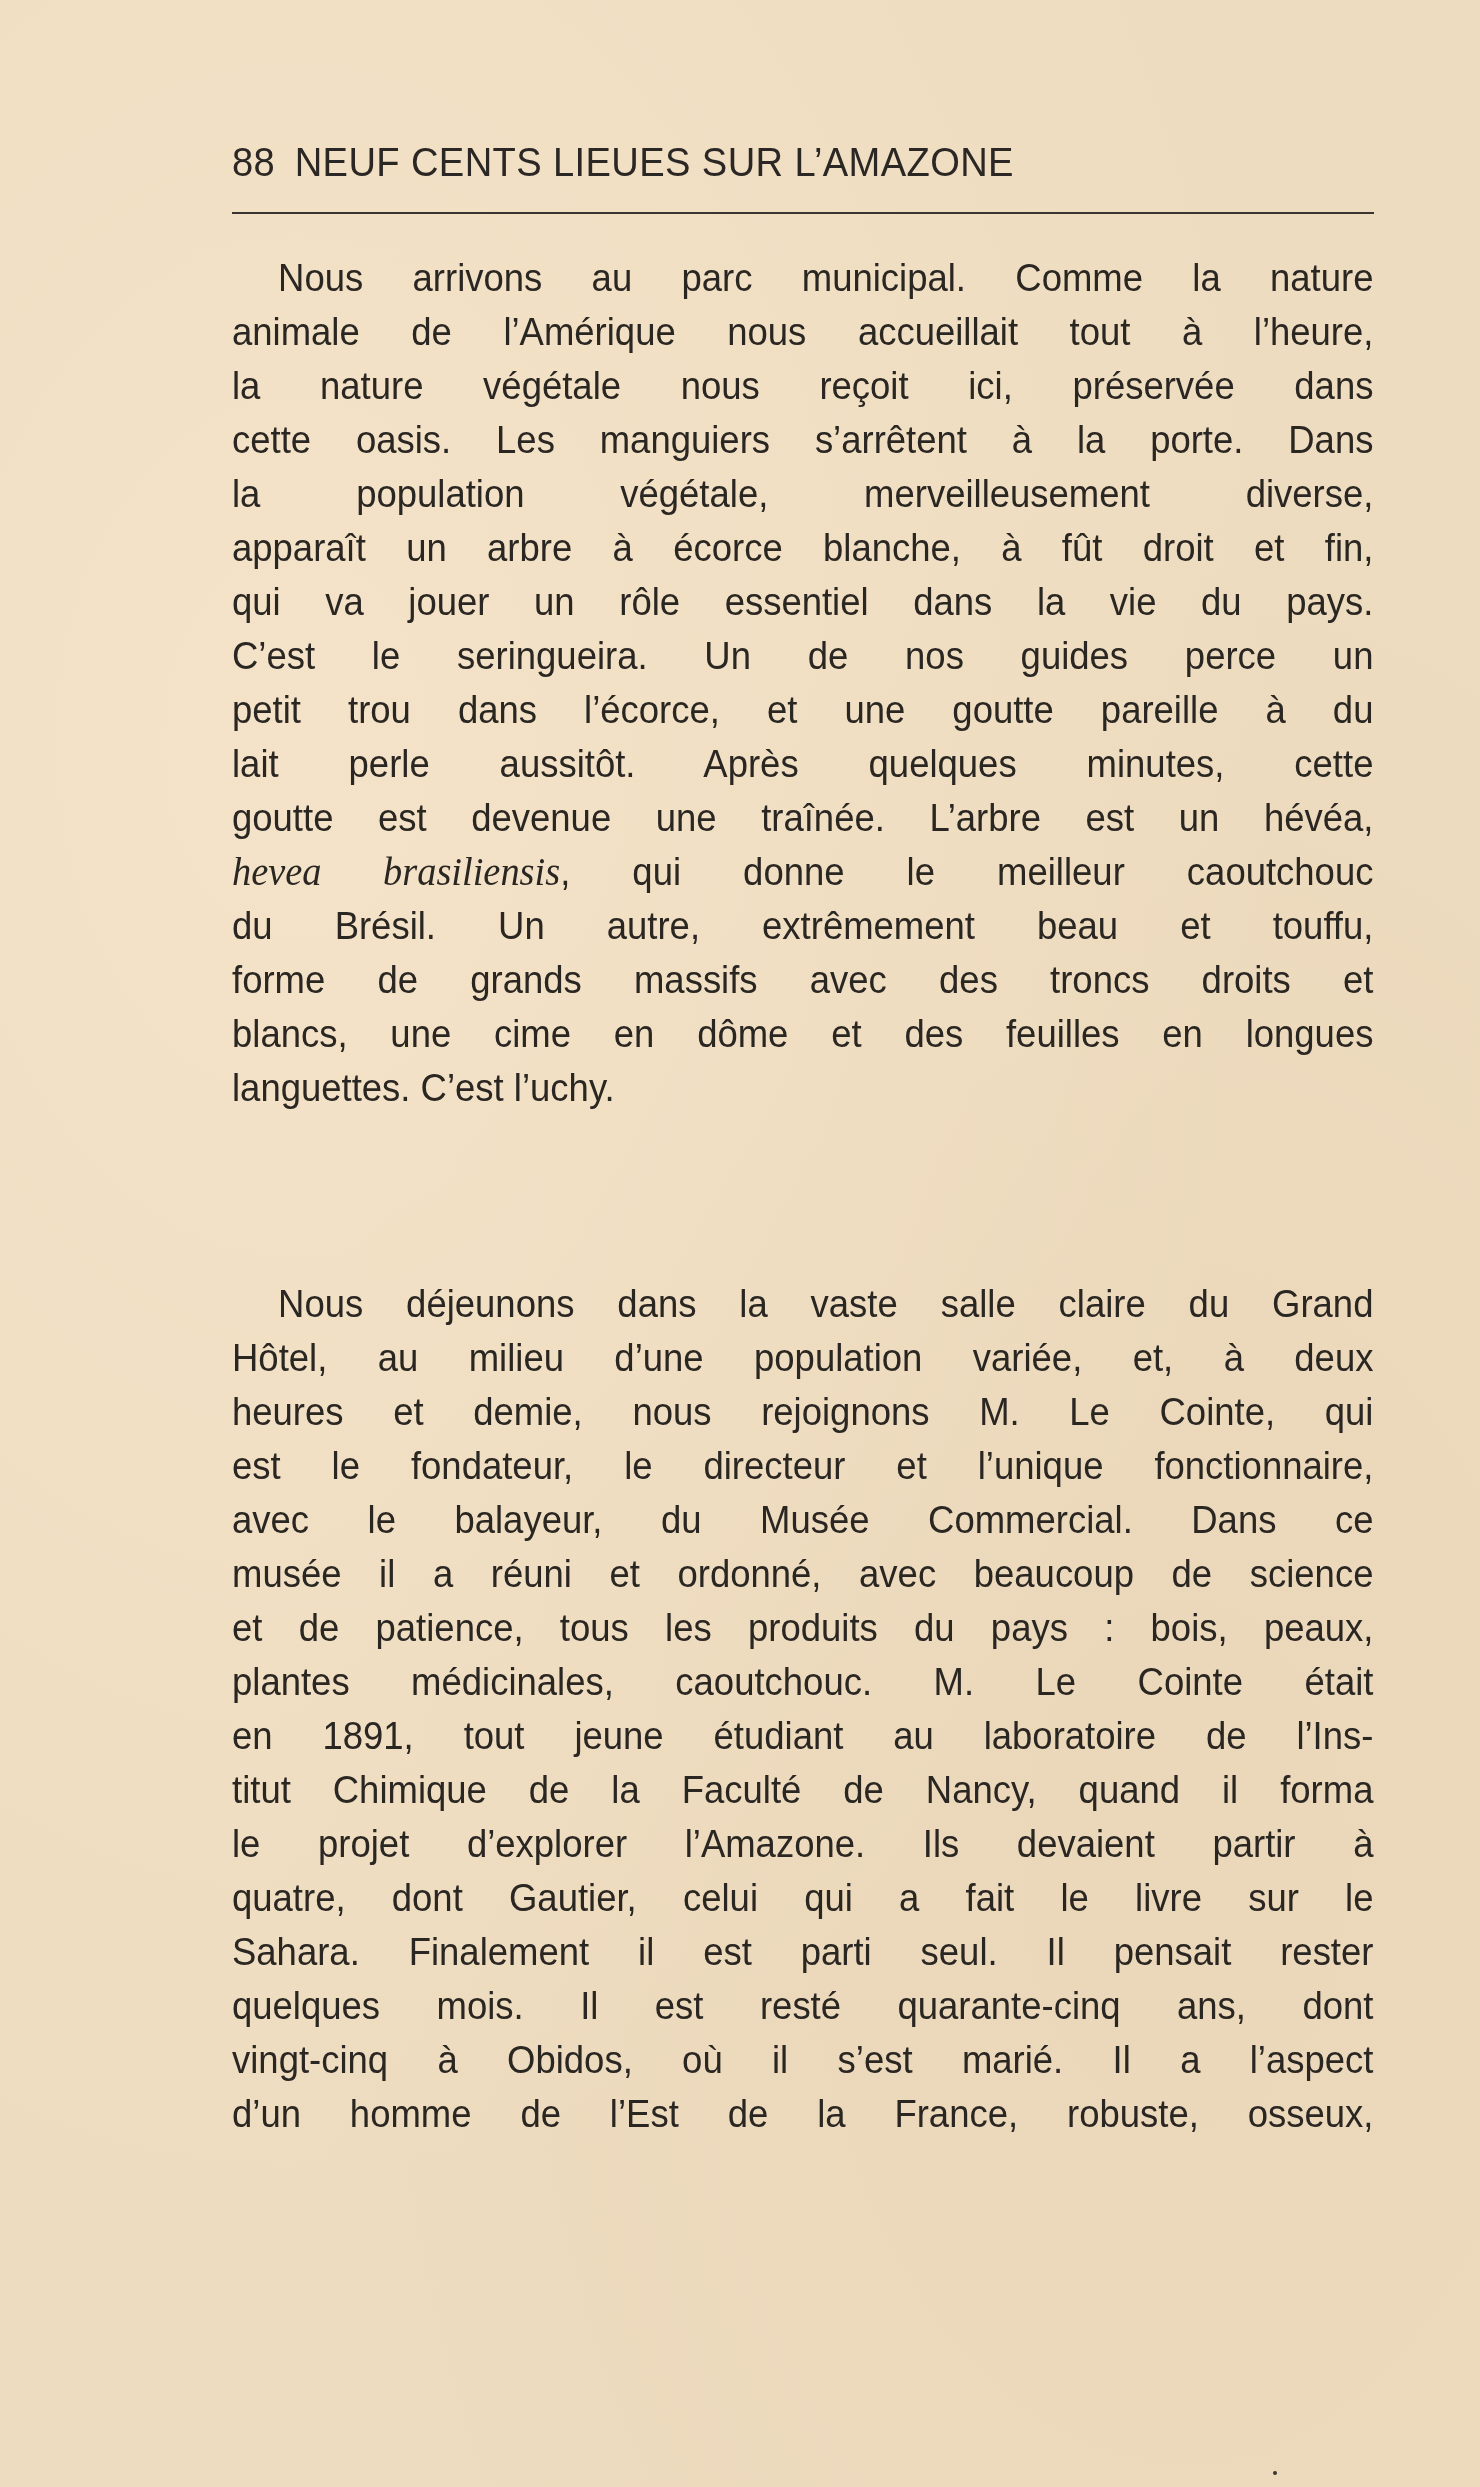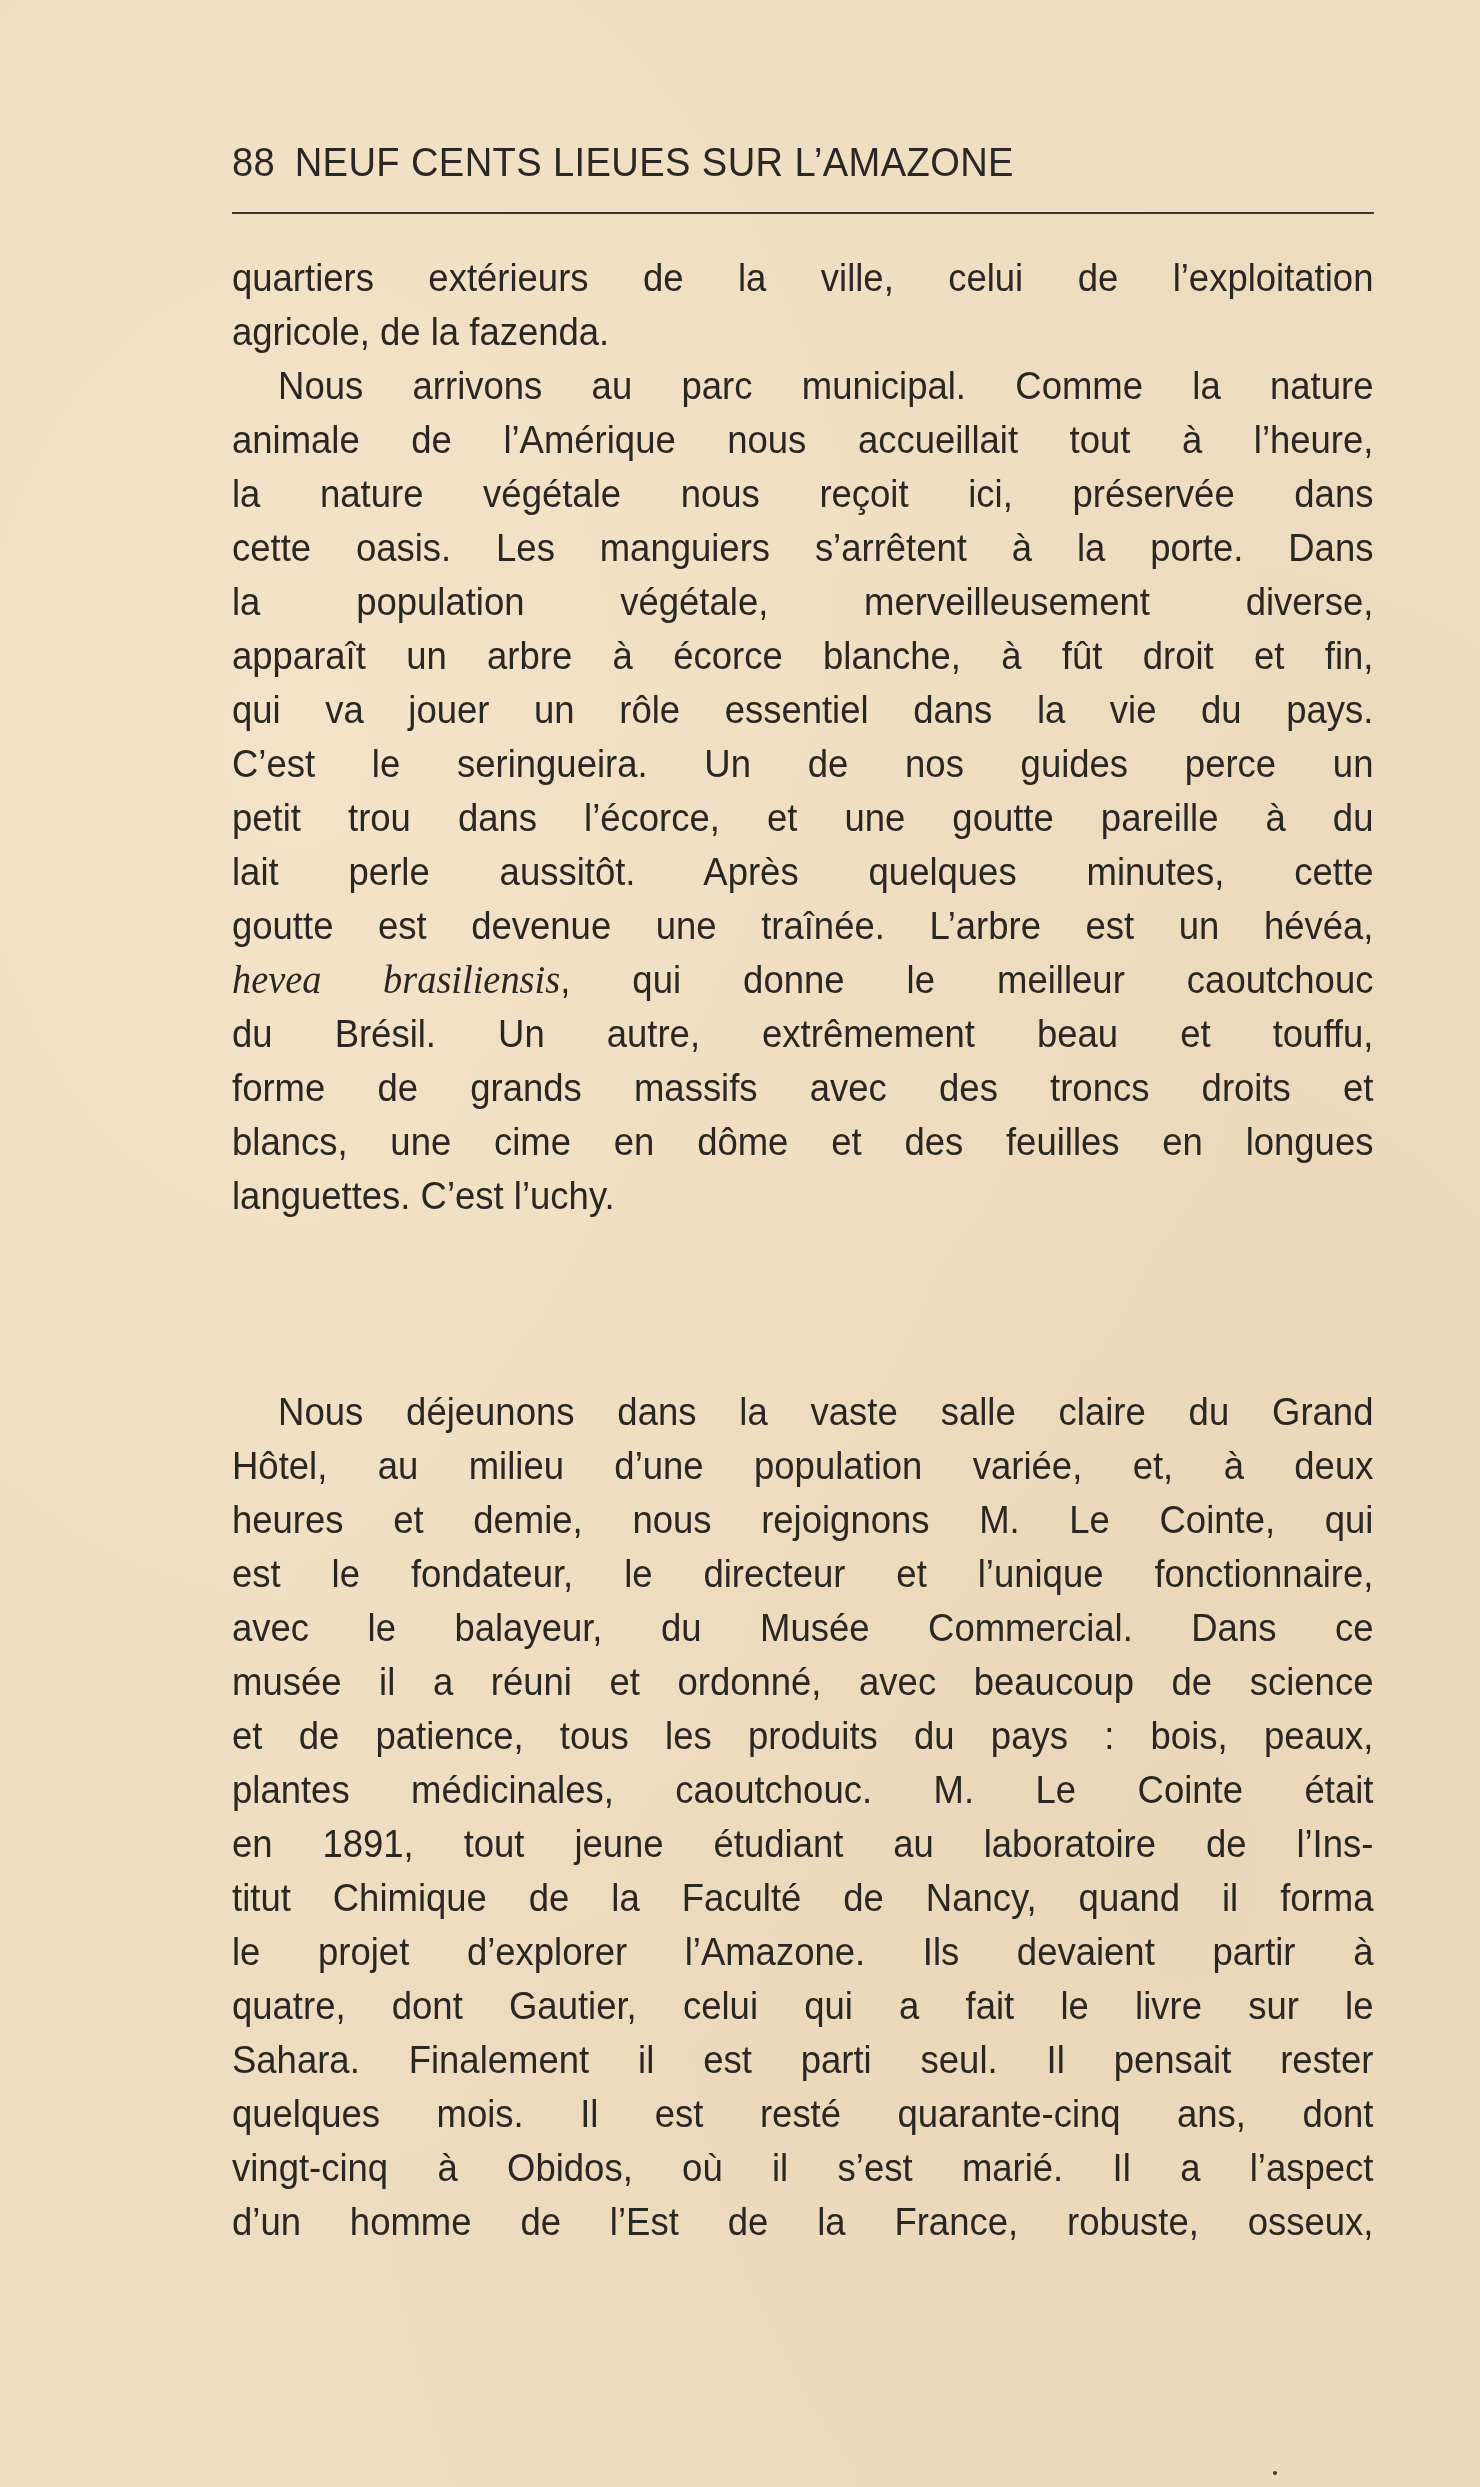--- a/index.html
+++ b/index.html
@@ -99,24 +99,20 @@
 <body>
 
 <div class="page">
   <div class="running-head">
     <span class="folio">88</span><span>NEUF CENTS LIEUES SUR L’AMAZONE</span>
   </div>
   <div class="head-rule"></div>
 
   <div class="body-text" id="body-text">
       <div>
-        <span class="line">quartiers extérieurs de la ville, celui de l’exploitation</span>
-        <span class="line last">agricole, de la fazenda.</span>
-      </div>
-      <div>
         <span class="line indent">Nous arrivons au parc municipal. Comme la nature</span>
         <span class="line">animale de l’Amérique nous accueillait tout à l’heure,</span>
         <span class="line">la nature végétale nous reçoit ici, préservée dans</span>
         <span class="line">cette oasis. Les manguiers s’arrêtent à la porte. Dans</span>
         <span class="line">la population végétale, merveilleusement diverse,</span>
         <span class="line">apparaît un arbre à écorce blanche, à fût droit et fin,</span>
         <span class="line">qui va jouer un rôle essentiel dans la vie du pays.</span>
         <span class="line">C’est le seringueira. Un de nos guides perce un</span>
         <span class="line">petit trou dans l’écorce, et une goutte pareille à du</span>
         <span class="line">lait perle aussitôt. Après quelques minutes, cette</span>

